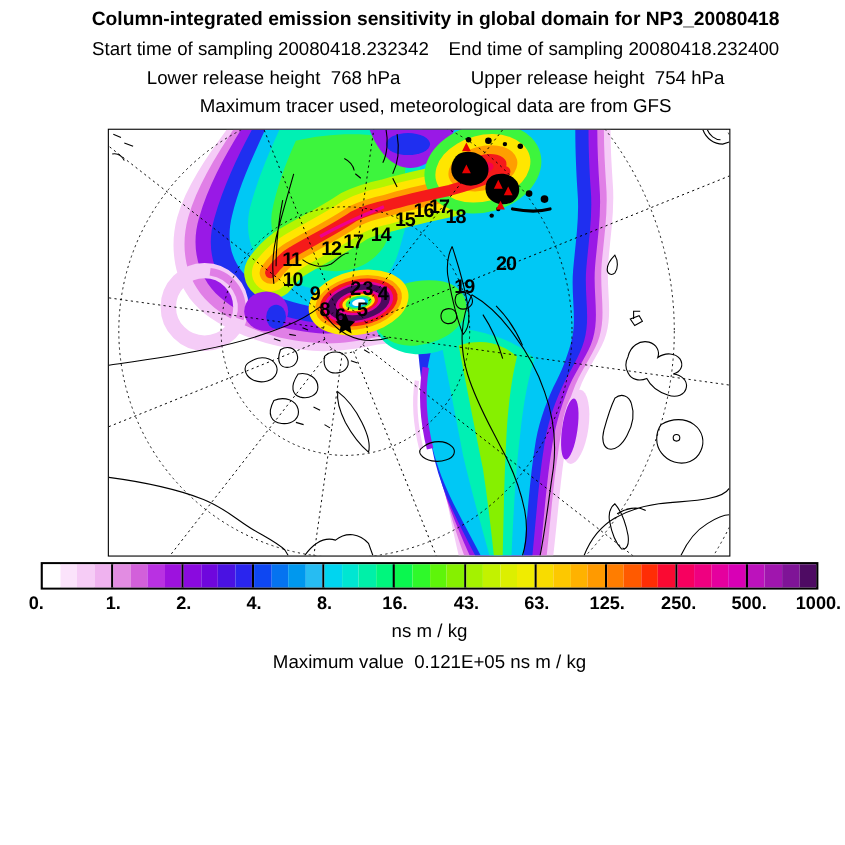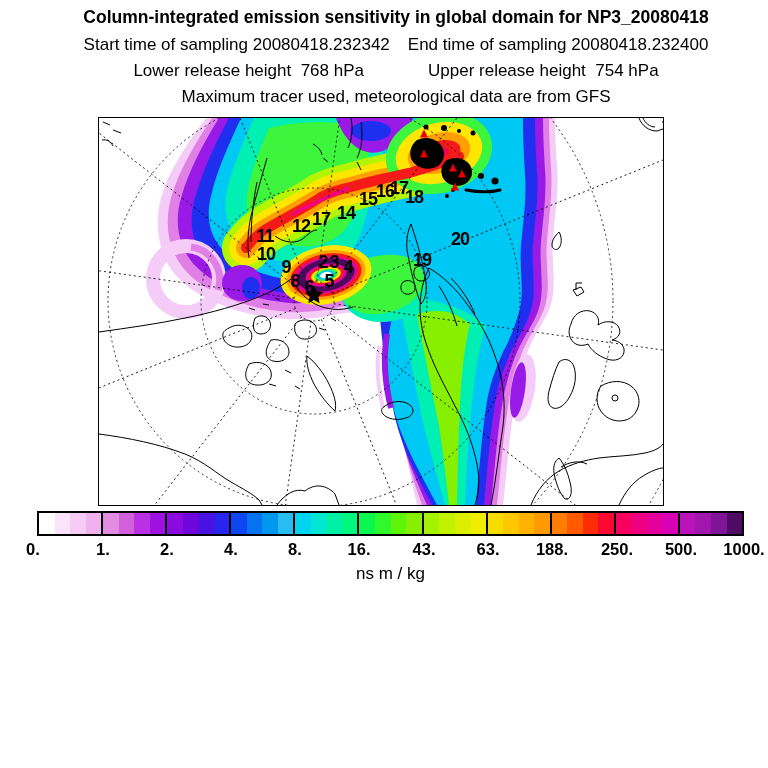--- a/index.html
+++ b/index.html
@@ -329,20 +329,21 @@
     </div>
   <div class="ticks">
       <span class="tick" style="left: 33px;">0.</span>
       <span class="tick" style="left: 103px;">1.</span>
       <span class="tick" style="left: 167px;">2.</span>
       <span class="tick" style="left: 231px;">4.</span>
       <span class="tick" style="left: 295px;">8.</span>
       <span class="tick" style="left: 359px; text-align: center;">16.</span>
       <span class="tick" style="left: 424px;">43.</span>
       <span class="tick" style="left: 488px;">63.</span>
-      <span class="tick" style="left: 552px;">188.</span>
+      <span class="tick" style="left: 552px;">125.</span>
       <span class="tick" style="left: 617px;">250.</span>
       <span class="tick" style="left: 681px;">500.</span>
       <span class="tick" style="left: 744px;">1000.</span>
     </div>
   <div class="units">ns m / kg</div>
+  <div class="maxline">Maximum value  0.121E+05 ns m / kg</div>
 
 </div>
 
 </body></html>

